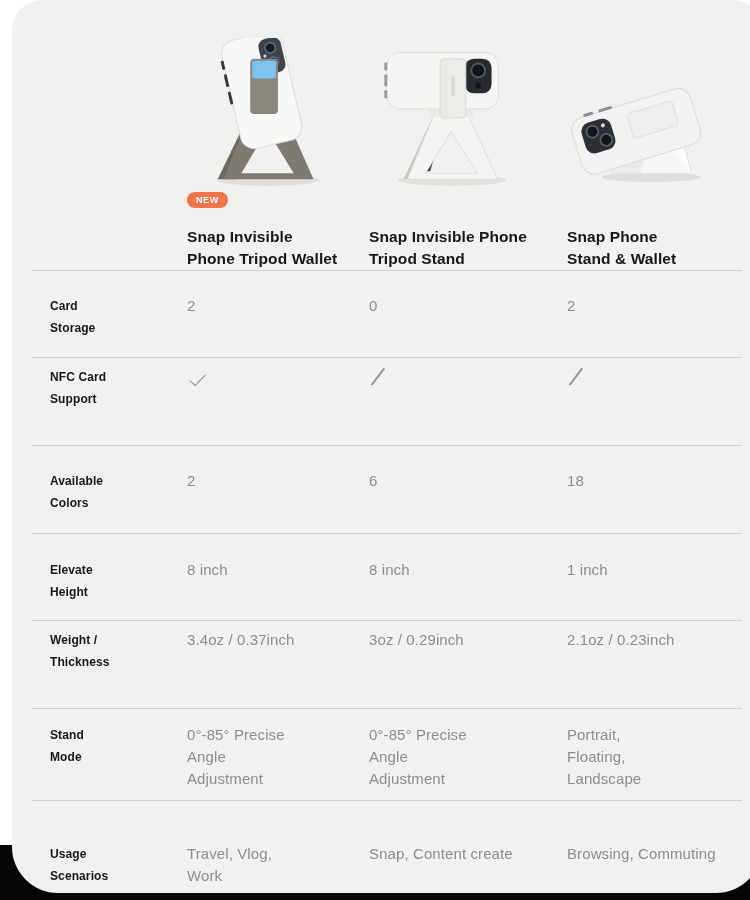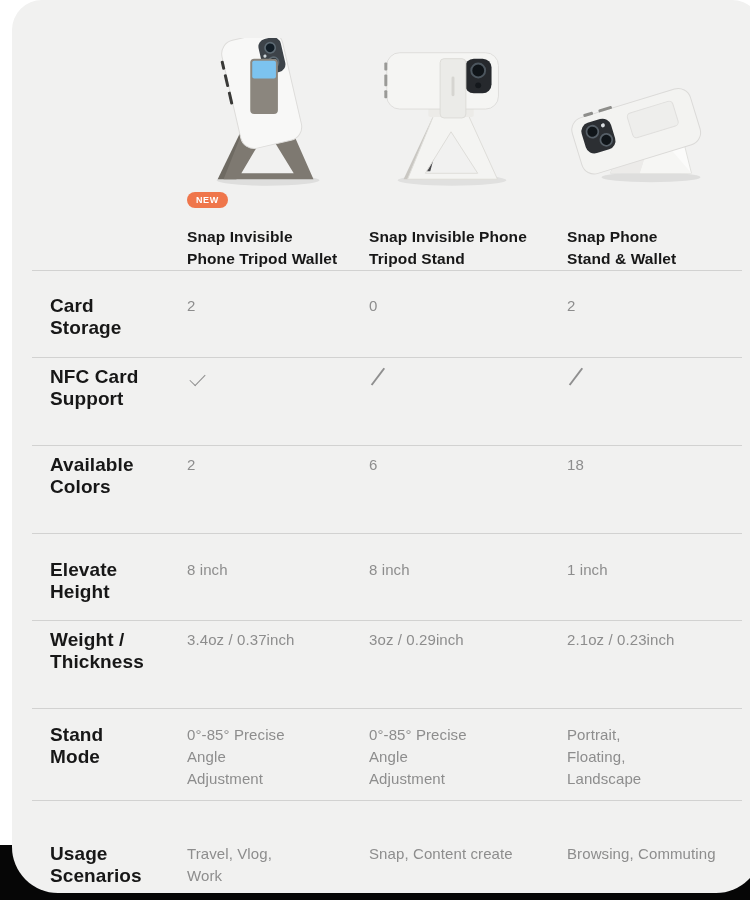--- a/index.html
+++ b/index.html
@@ -48,29 +48,29 @@
 
   
   .t-row {
     border-top:1px solid #d2d2d1;
     margin:0 20px;
     display:grid;
     grid-template-columns:155px 182px 198px 1fr;
   }
   .t-row:nth-of-type(1) { height:87px; padding-top:24px; }
   .t-row:nth-of-type(2) { height:88px; padding-top:8px; }
-  .t-row:nth-of-type(3) { height:88px; padding-top:8px; }
+  .t-row:nth-of-type(3) { height:88px; padding-top:24px; }
   .t-row:nth-of-type(4) { height:87px; padding-top:25px; }
   .t-row:nth-of-type(5) { height:88px; padding-top:8px; }
   .t-row:nth-of-type(6) { height:92px; padding-top:15px; }
   .t-row:nth-of-type(7) { height:73px; padding-top:42px; }
 
   .row-label {
     padding-left:18px;
-    font-size:19px; font-weight:700; color:#171717;
+    font-size:12px; font-weight:700; color:#171717;
     line-height:22px; white-space:pre-line; letter-spacing:.1px;
   }
   .cell-value {
     font-size:15px; font-weight:400; color:#8d8d8d;
     line-height:22px; white-space:pre-line; letter-spacing:.1px;
     padding-right:12px;
   }
 
   
   .glyph { display:inline-block; }

